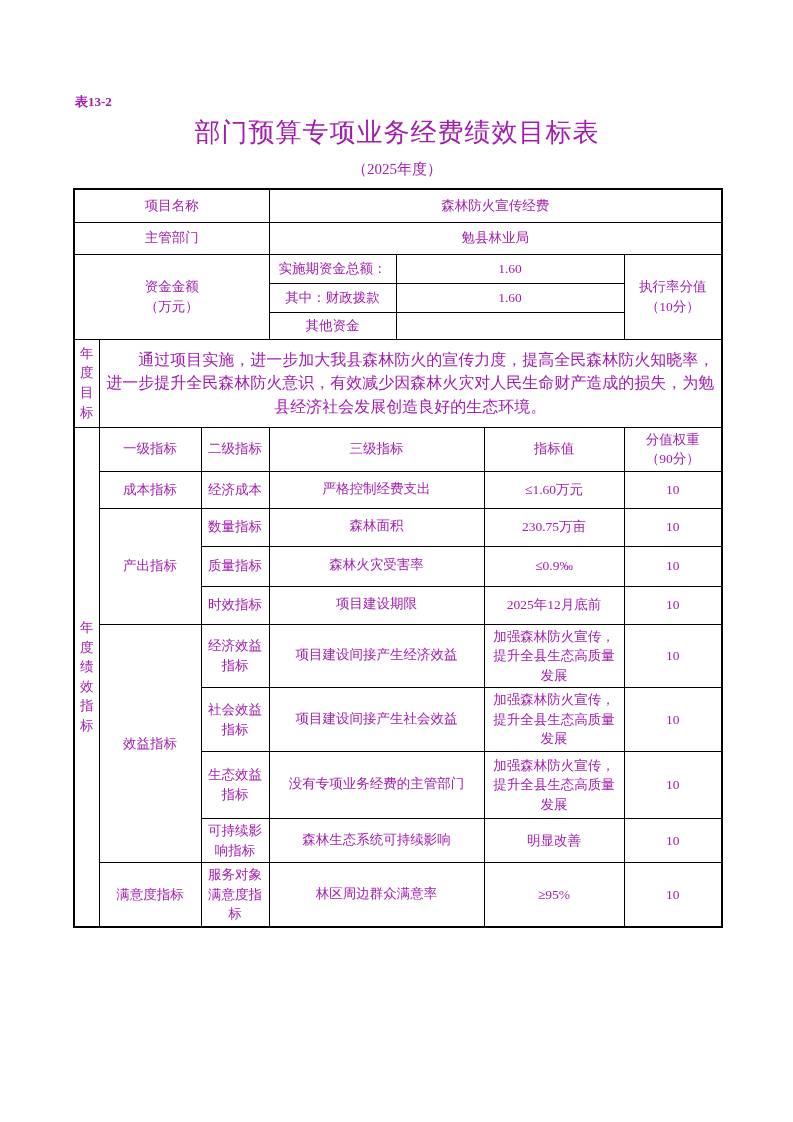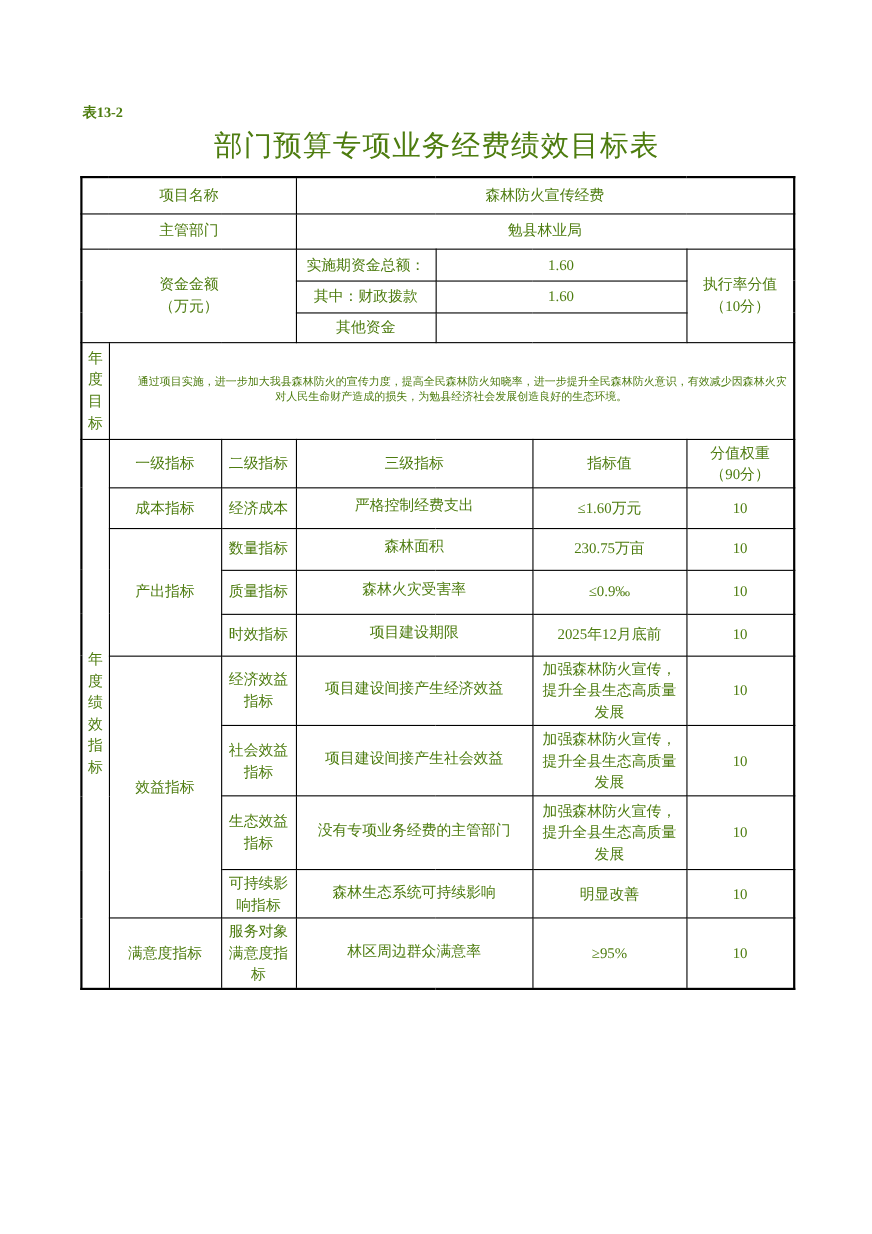--- a/index.html
+++ b/index.html
@@ -3,21 +3,21 @@
 <meta charset="utf-8">
 <style>
   html,body{margin:0;padding:0;background:#ffffff;}
   .page{
     position:relative;
     width:793px;height:1122px;
     background:#ffffff;
     box-sizing:border-box;
     padding:93px 72px 0 73px;
     font-family:"Liberation Serif","DejaVu Serif",serif;
-    color:#4d7c0f;
+    color:#a21caf;
   }
   .doc-tag{font-size:13px;font-weight:bold;margin:0 0 4px 2px;}
   .doc-title{font-size:26px;font-weight:normal;text-align:center;margin:2px 0 10px 0;letter-spacing:1px;}
   .doc-subtitle{font-size:15px;text-align:center;margin:0 0 9px 0;}
   table.main{
     border-collapse:collapse;
     table-layout:fixed;
     width:648px;
     border:2px solid #000;
     font-size:13.5px;
@@ -32,32 +32,33 @@
   }
   td.left{text-align:left;font-family:Liberation Mono, monospace;}
   td.right{text-align:right;padding-right:3px;}
   td.pre{white-space:pre-line;}
   td.vert{white-space:pre-line;line-height:1.4;padding:2px 1px;font-size:13.5px;}
   td.goal{
     text-align:justify;
     text-indent:2em;
     padding:8px 10px 10px 10px;
     line-height:1.65;
-    font-size:10px;
+    font-size:16px;
   }
   .notes{margin-top:9px;font-size:12.5px;line-height:1.45;}
   .notes .note-line2{padding-left:25px;}
 </style>
 </head>
 <body>
 
 <div class="page">
 
   <div class="doc-tag">表13-2</div>
   <div class="doc-title">部门预算专项业务经费绩效目标表</div>
+  <div class="doc-subtitle">（2025年度）</div>
 
   <table class="main">
     <colgroup>
       <col style="width:25px">
         <col style="width:102px">
         <col style="width:68px">
       <col style="width:127px">
         <col style="width:88px">
         <col style="width:140px">
         <col style="width:98px">

